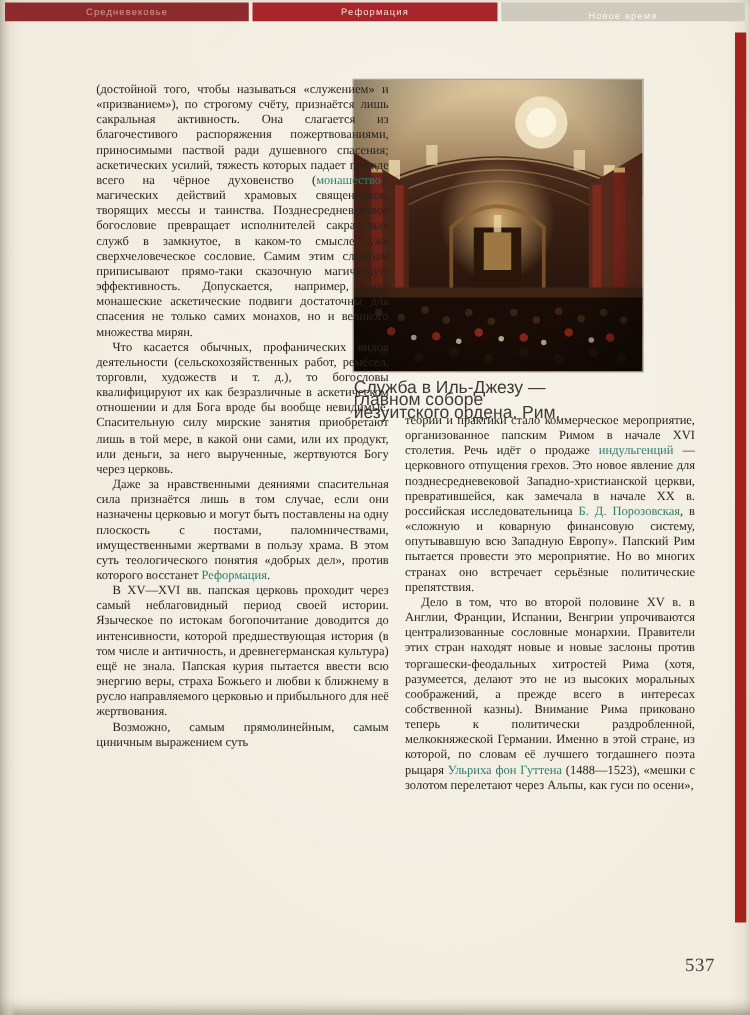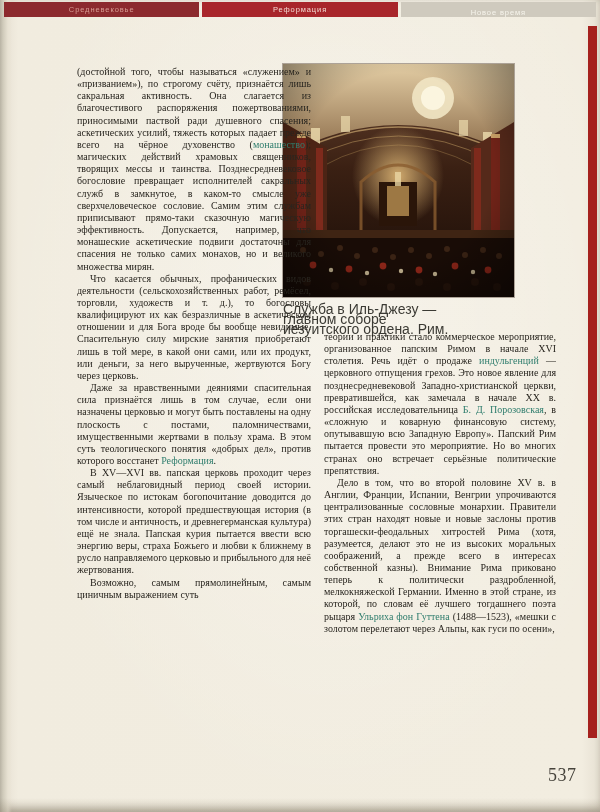--- a/index.html
+++ b/index.html
@@ -57,21 +57,21 @@
     margin-left:41px;
   }
   .col-left{left:36px;top:66px;width:234px;height:692px;}
   .col-right{left:283px;top:331px;width:232px;height:416px;}
   .para{margin:0;}
   .para.indent{text-indent:13px;}
   .term{color:#2f7d6d;}
   .pageno{
     position:absolute;left:548px;top:765px;width:40px;
     font-family:"Liberation Serif",serif;
-    font-size:18px;color:#46433b;letter-spacing:.5px;
+    font-size:15px;color:#46433b;letter-spacing:.5px;
   }
   .bottom-shade{
     position:absolute;left:0;right:0;bottom:0;height:14px;
     background:linear-gradient(180deg,rgba(0,0,0,0),rgba(70,55,30,.18));
   }
 </style>
 </head>
 <body>
 
 <div class="page">

